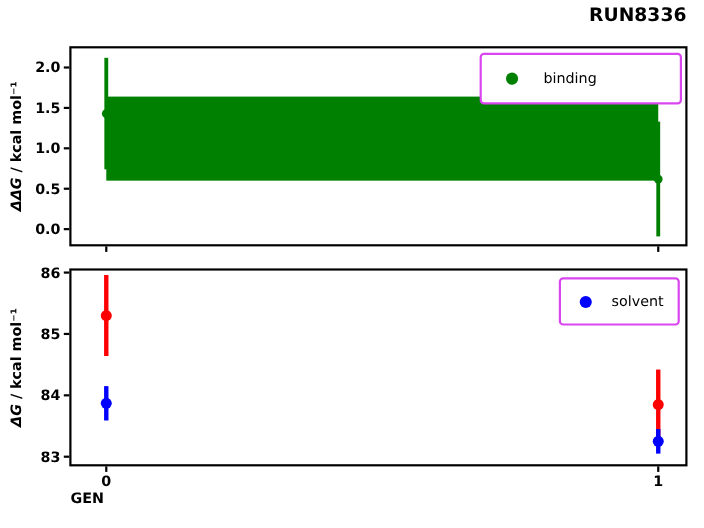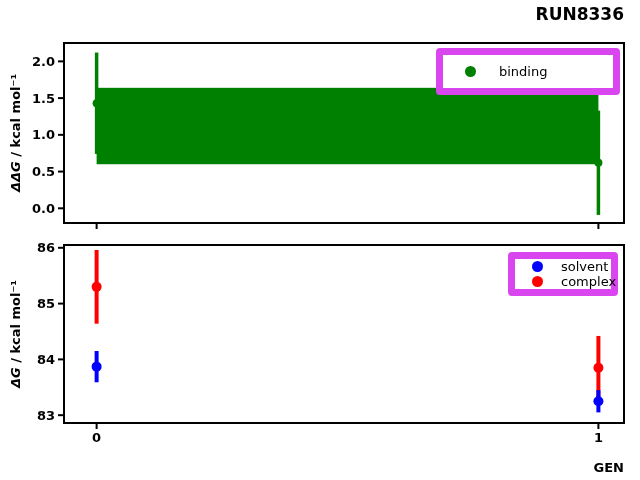--- a/index.html
+++ b/index.html
@@ -7,23 +7,23 @@
        font-family:"DejaVu Sans","Liberation Sans",sans-serif;overflow:hidden;color:#000;}
   .fig svg{position:absolute;left:0;top:0;}
   svg text{font-family:"DejaVu Sans","Liberation Sans",sans-serif;font-size:13px;font-weight:bold;fill:#000;}
   .title{position:absolute;left:64px;top:4px;width:560px;text-align:right;
          font-size:17px;font-weight:bold;}
   .ylabel{position:absolute;width:220px;height:18px;text-align:center;font-size:13px;
           font-weight:bold;transform:rotate(-90deg);white-space:nowrap;}
   #ylabel1{left:-93px;top:124px;}
   #ylabel2{left:-93px;top:325px;}
   .math{font-style:italic;}
-  .xlabel{position:absolute;left:64px;top:460px;width:560px;text-align:right;
+  .xlabel{position:absolute;left:64px;top:446px;width:560px;text-align:left;
           font-size:13px;font-weight:bold;}
-  .legend{position:absolute;background:#ffffff;border:7px solid #d946ef;border-radius:4px;
+  .legend{position:absolute;background:#ffffff;border:2px solid #d946ef;border-radius:4px;
           display:flex;flex-direction:column;justify-content:center;box-sizing:border-box;}
   #legend1{left:436px;top:48px;width:184px;height:47px;padding-left:10px;}
   #legend2{left:508px;top:252px;width:110px;height:44px;padding-left:8px;text-align:center;}
   .lrow{display:flex;align-items:center;height:19px;}
   #legend2 .lrow{height:20px;}
   .handle{width:34px;display:flex;align-items:center;justify-content:center;margin-right:12px;flex:none;}
   #legend2 .handle{width:28px;margin-right:10px;}
   .dot{width:11px;height:11px;border-radius:50%;}
   .dline{width:34px;height:0;border-top:2px dotted #008000;}
   .llabel{font-size:13px;white-space:nowrap;}
@@ -90,20 +90,14 @@
         <span class="llabel">binding</span>
       </div>
     </div>
   <div class="legend" id="legend2">
       <div class="lrow">
         <span class="handle">
           <span class="dot" style="background: rgb(0, 0, 255);"></span>
         </span>
         <span class="llabel">solvent</span>
       </div>
-      <div class="lrow">
-        <span class="handle">
-          <span class="dot" style="background: rgb(255, 0, 0);"></span>
-        </span>
-        <span class="llabel">complex</span>
-      </div>
     </div>
 </div>
 
 </body></html>

